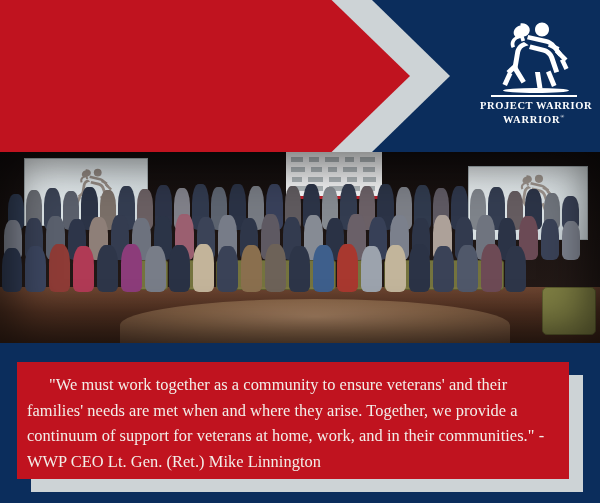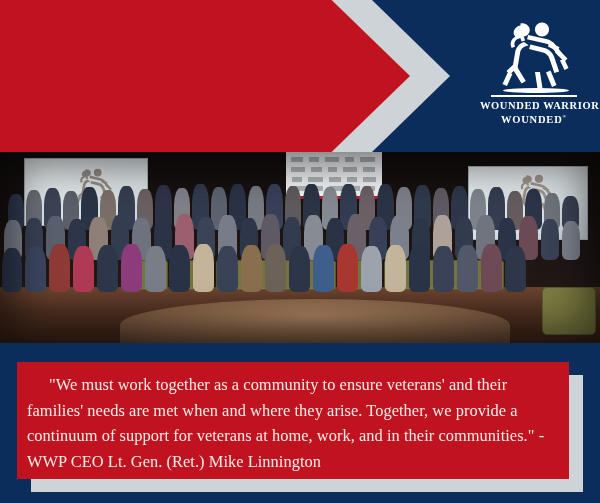--- a/index.html
+++ b/index.html
@@ -215,22 +215,22 @@
           <path d="M49 33l14 3.5c3 .8 5.4 3 6.4 5.9l5 14.6 4.7-1.6-5-14.6c-1.5-4.4-5.1-7.7-9.6-8.9l-14-3.5z"></path>
           <path d="M55 56l2.5 16.5h5l-2.5-16.5z"></path>
           <path d="M66 56.5l6 14.5 4.5-1.9-6-14.5z"></path>
           <path d="M34 48l-7.5 7 3.4 3.6 7.5-7z"></path>
           <path d="M28 56l-5.5 12 4.4 2 5.5-12z"></path>
 
           <ellipse cx="56" cy="74.5" rx="33" ry="2.4"></ellipse>
         </g>
       </svg>
       <div class="logo-rule"></div>
-      <div class="logo-l1">WOUNDED WARRIOR</div>
-      <div class="logo-l2"><span>WOUNDED</span><span class="logo-reg">®</span></div>
+      <div class="logo-l1">PROJECT WARRIOR</div>
+      <div class="logo-l2"><span>WARRIOR</span><span class="logo-reg">®</span></div>
     </div>
   </div>
 
   <div class="photo">
     <div class="ph-stage-back"></div>
 
     <div class="ph-screen-l">
       <svg class="ph-sil" viewBox="0 0 122 66" preserveAspectRatio="xMidYMid meet">
         <g fill="#8a7d74" opacity=".85" transform="translate(38,6) scale(0.56)">
           <path d="M40.5 9.5c-3.6.6-6.4 3.3-6.8 6.6-.2 1.7.4 3.4 1.6 4.6-2.2 1.1-3.8 3-4.4 5.3-.5 2.1-.2 4.1.8 5.9l3.4-1.4c-.7-1.2-.9-2.6-.5-4 .5-1.8 1.9-3.2 3.7-3.8l2.1-.7 1.1 3.4 3.6-1-1.3-3.9c1.8-.2 3.5-1.1 4.6-2.5 1.6-2 1.8-4.7.6-6.9-1.5-2.7-5-4.2-8.5-3.6z"></path>

